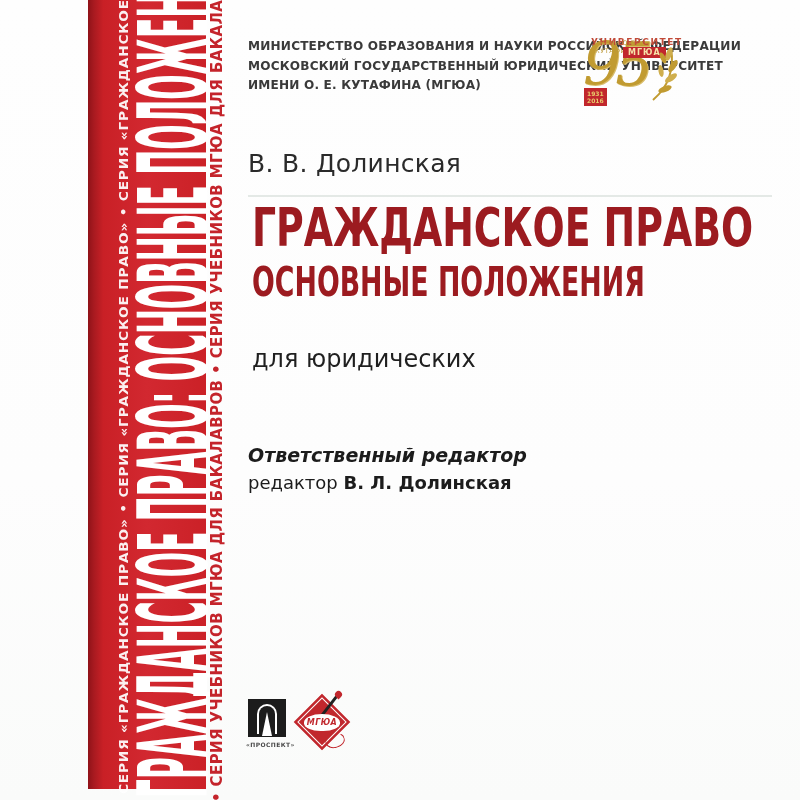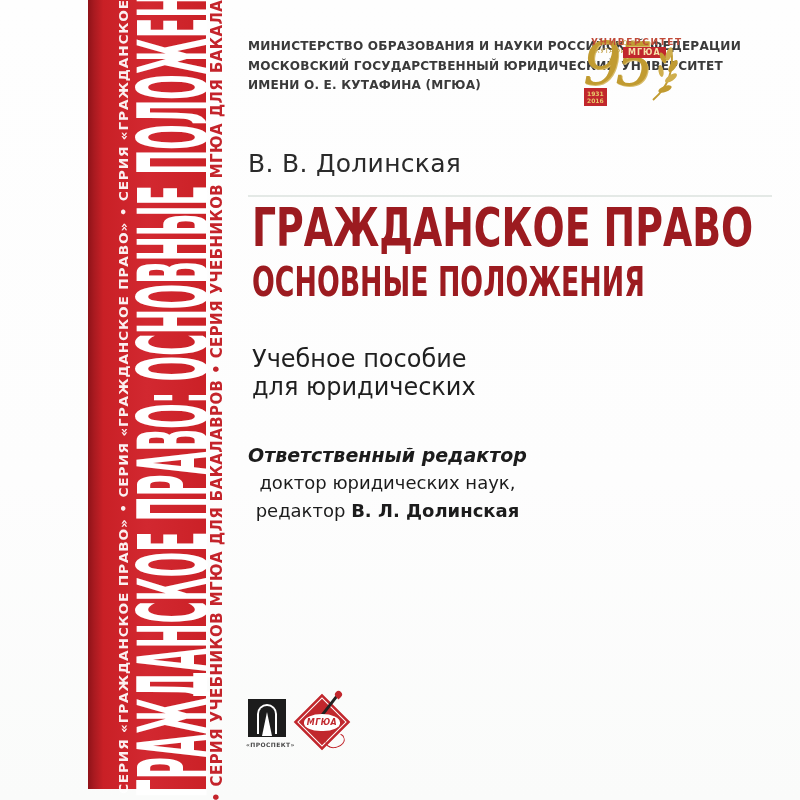--- a/index.html
+++ b/index.html
@@ -44,21 +44,21 @@
   
   .title1{position:absolute;left:252px;top:201px;font-size:54px;line-height:54px;font-weight:bold;
     color:#9c1b20;transform:scaleX(.70);transform-origin:0 0;white-space:nowrap;}
   .title2{position:absolute;left:252px;top:262px;font-size:40px;line-height:40px;font-weight:bold;
     color:#9c1b20;transform:scaleX(.67);transform-origin:0 0;white-space:nowrap;}
 
   
   .edition{position:absolute;left:252px;top:345px;font-size:24px;line-height:28px;color:#1f1f1f;}
 
   
-  .editor{position:absolute;left:248px;top:441px;color:#1c1c1c;text-align:center;}
+  .editor{position:absolute;left:248px;top:441px;color:#1c1c1c;}
   .editor-role{font-size:19px;font-weight:bold;font-style:italic;line-height:28px;}
   .editor-line{font-size:18px;line-height:27.5px;}
   .editor-name{font-weight:bold;}
 
   
   .prospekt{position:absolute;left:246px;top:699px;width:42px;text-align:center;}
   .prospekt-box{width:38px;height:38px;background:#1c1c1c;margin:0 auto;position:relative;}
   .arch{position:absolute;left:9px;top:5px;width:20px;height:30px;border:2.5px solid #fff;
     border-bottom:none;border-radius:10px 10px 0 0;}
   .road{position:absolute;left:50%;bottom:1px;transform:translateX(-50%);width:0;height:0;
@@ -114,27 +114,25 @@
     </div>
   </div>
 
   <div class="author">В. В. Долинская</div>
   <div class="author-rule"></div>
 
   <div class="title1">ГРАЖДАНСКОЕ ПРАВО</div>
   <div class="title2">ОСНОВНЫЕ ПОЛОЖЕНИЯ</div>
 
   <div class="edition">
-    <div>Учебное пособие</div>
     <div>для юридических</div>
   </div>
 
   <div class="editor">
     <div class="editor-role">Ответственный редактор</div>
-    <div class="editor-line">доктор юридических наук,</div>
     <div class="editor-line">
       <span>редактор </span><span class="editor-name">В. Л. Долинская</span>
     </div>
   </div>
 
   <div class="prospekt">
     <div class="prospekt-box">
       <div class="arch"></div>
       <div class="road"></div>
     </div>

